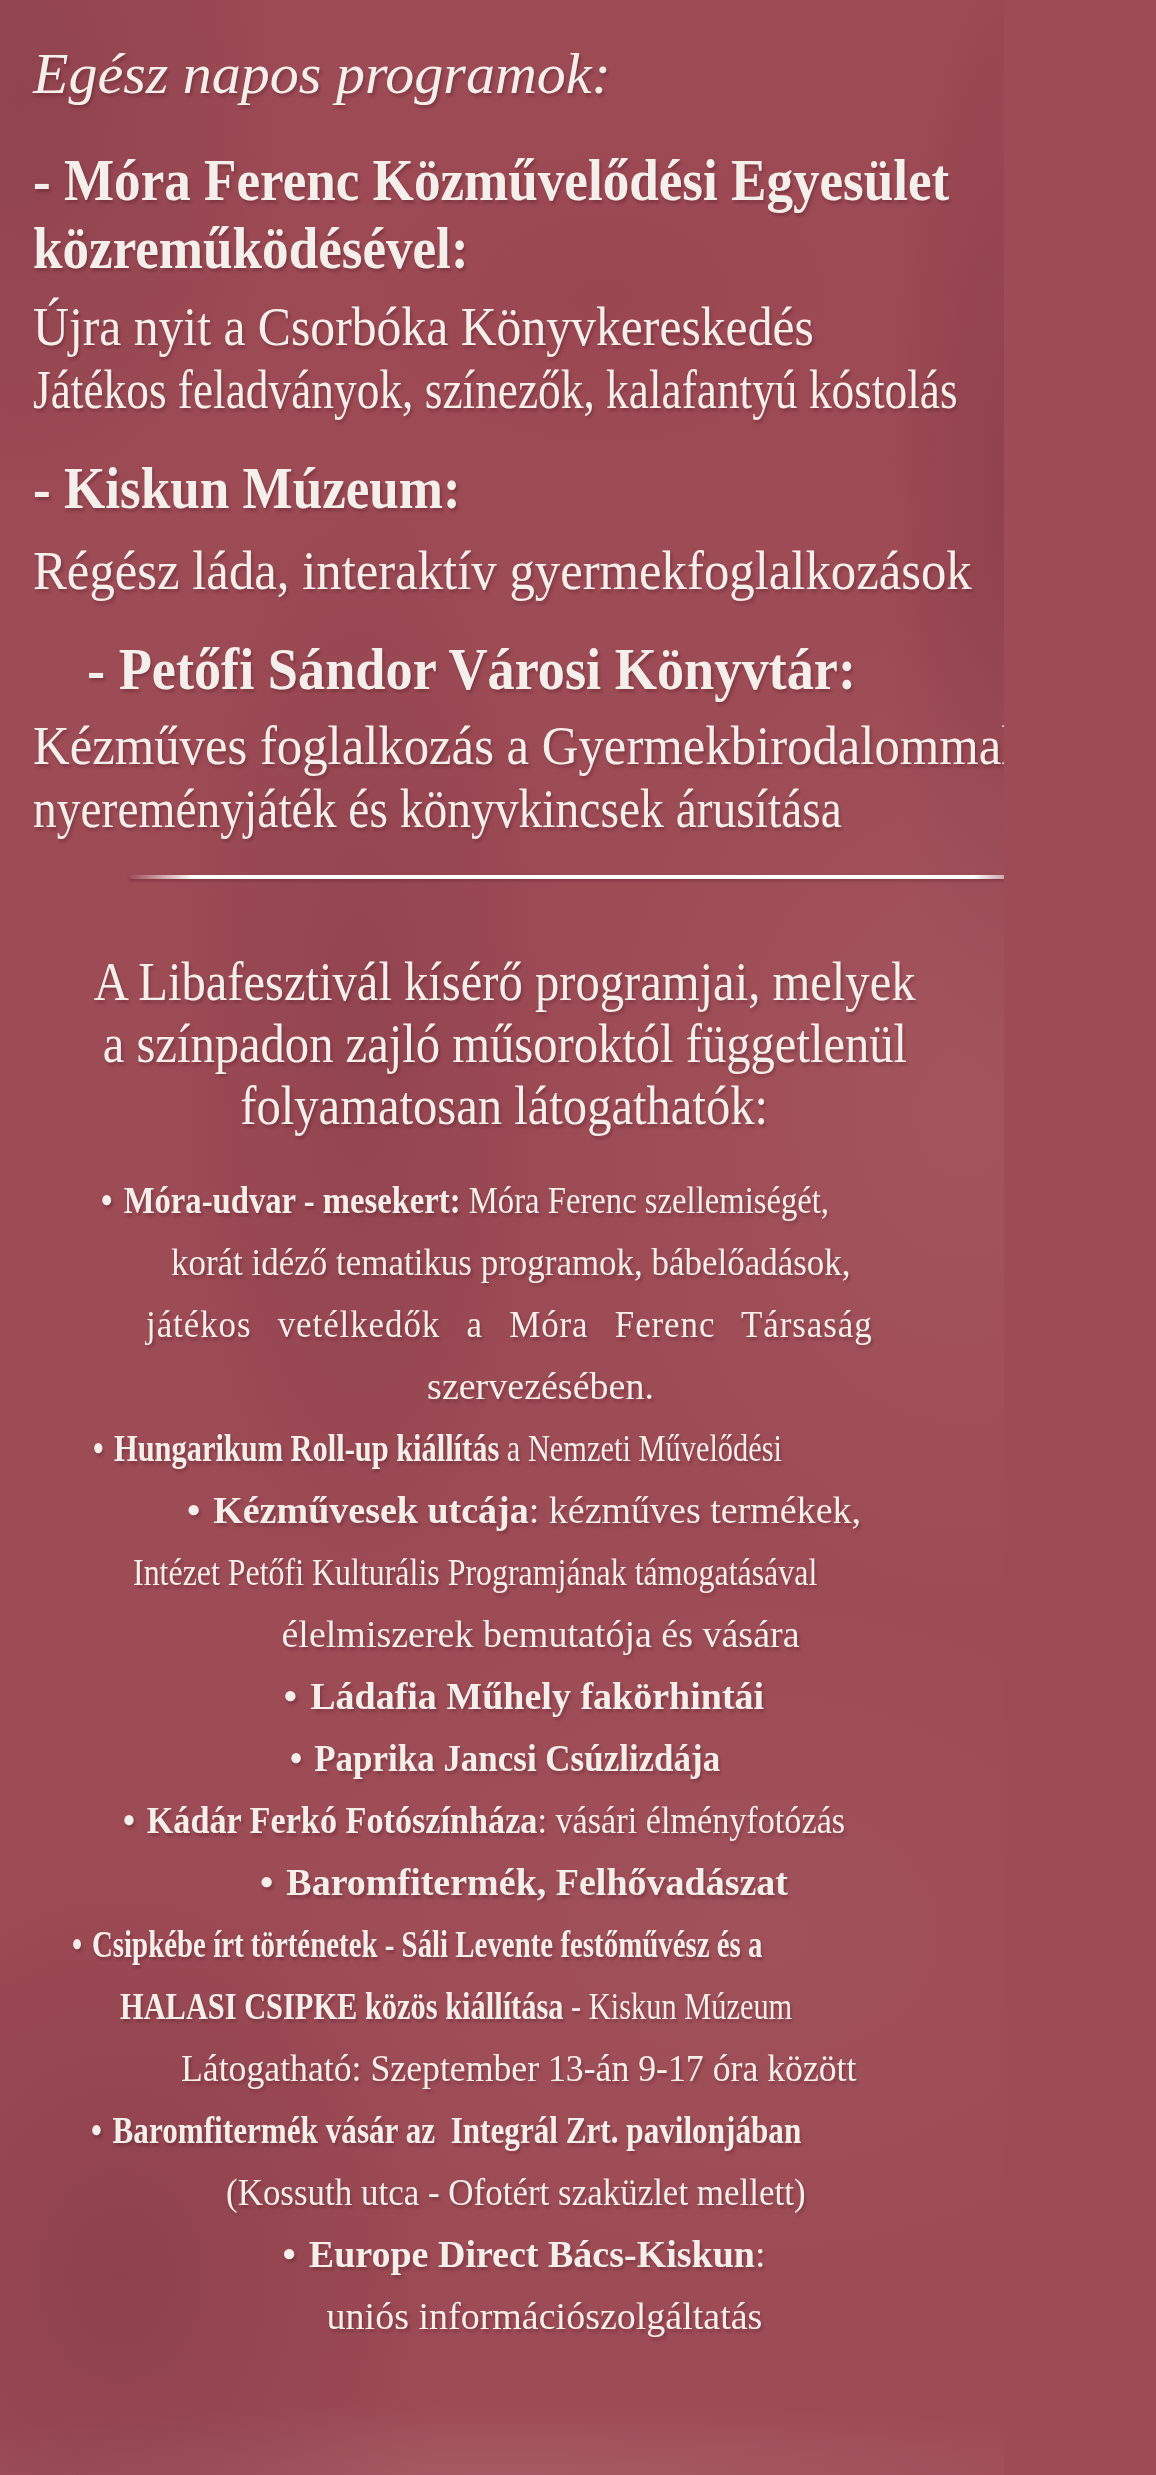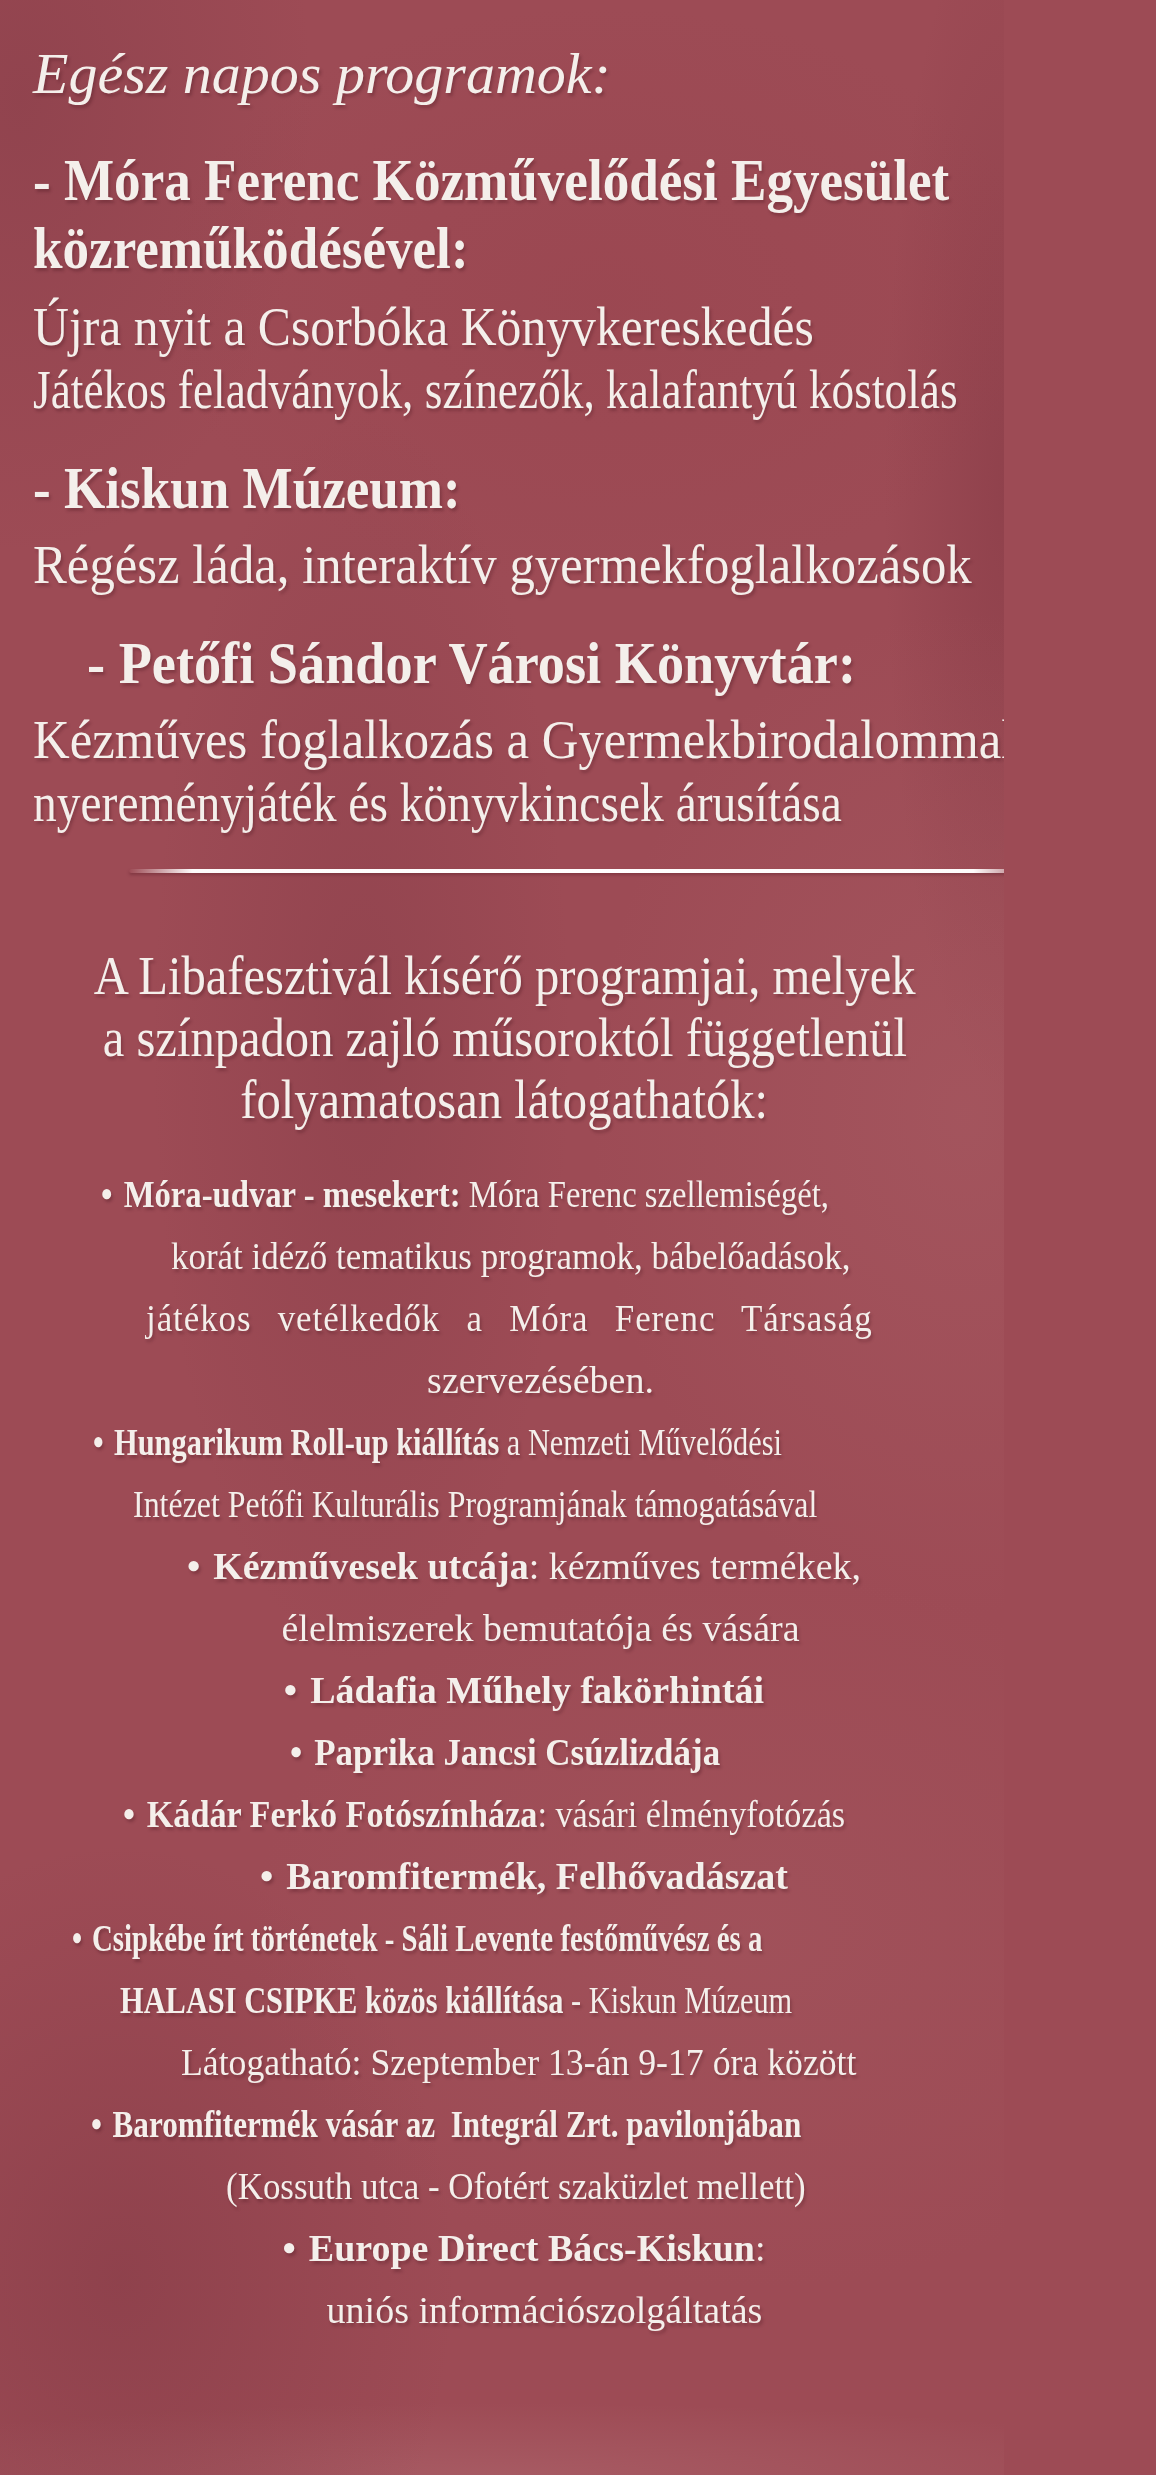--- a/index.html
+++ b/index.html
@@ -27,21 +27,21 @@
   
   .sq76 .in{transform:scaleX(.76);} .sq80 .in{transform:scaleX(.80);}
   .sq82 .in{transform:scaleX(.82);} .sq84 .in{transform:scaleX(.84);}
   .sq86 .in{transform:scaleX(.86);} .sq88 .in{transform:scaleX(.88);}
   .sq90 .in{transform:scaleX(.90);} .sq92 .in{transform:scaleX(.92);}
   .sq94 .in{transform:scaleX(.94);}
   .title{margin-top:44px;font-size:58px;line-height:60px;font-style:italic;}
   .h{font-weight:bold;font-size:59px;line-height:68px;}
   .reg{font-size:54px;line-height:63px;}
   .mt1{margin-top:42px;} .mt2{margin-top:14px;} .mt3{margin-top:32px;}
-  .mt4{margin-top:12px;}  .mt5{margin-top:32px;text-align:center;} .mt6{margin-top:12px;}
+  .mt4{margin-top:18px;}  .mt5{margin-top:32px;text-align:center;} .mt6{margin-top:12px;}
   .divider{
     margin-top:34px;margin-left:96px;width:908px;height:4px;border-radius:2px;
     background:linear-gradient(90deg, rgba(255,255,255,0) 0%, #fdfbfb 7%, #ffffff 50%, #fdfbfb 93%, rgba(255,255,255,0) 100%);
     box-shadow:0 2px 3px rgba(80,22,34,.35);
   }
   .mid{font-size:54px;line-height:62px;text-align:center;}
   .mid.first{margin-top:72px;}
   .list{margin-top:32px;font-size:38px;line-height:62px;text-align:center;}
   .list .ln{padding-left:39px;}
   .list .ln.cont{padding-left:72px;}
@@ -113,26 +113,26 @@
       <div class="ln cont sq92 wide">
         <span class="in"><span class="r">játékos vetélkedők a Móra Ferenc Társaság</span></span>
       </div>
       <div class="ln cont">
         <span class="in"><span class="r">szervezésében.</span></span>
       </div>
 
       <div class="ln sq80">
         <span class="in"><span class="bullet">•</span><span class="b">Hungarikum Roll-up kiállítás</span><span class="r"> a Nemzeti Művelődési</span></span>
       </div>
+      <div class="ln">
+        <span class="in"><span class="bullet">•</span><span class="b">Kézművesek utcája</span><span class="r">: kézműves termékek,</span></span>
+      </div>
+
       <div class="ln cont sq84">
         <span class="in"><span class="r">Intézet Petőfi Kulturális Programjának támogatásával</span></span>
-      </div>
-
-      <div class="ln">
-        <span class="in"><span class="bullet">•</span><span class="b">Kézművesek utcája</span><span class="r">: kézműves termékek,</span></span>
       </div>
       <div class="ln cont">
         <span class="in"><span class="r">élelmiszerek bemutatója és vására</span></span>
       </div>
 
       <div class="ln">
         <span class="in"><span class="bullet">•</span><span class="b">Ládafia Műhely fakörhintái</span></span>
       </div>
       <div class="ln sq92">
         <span class="in"><span class="bullet">•</span><span class="b">Paprika Jancsi Csúzlizdája</span></span>

